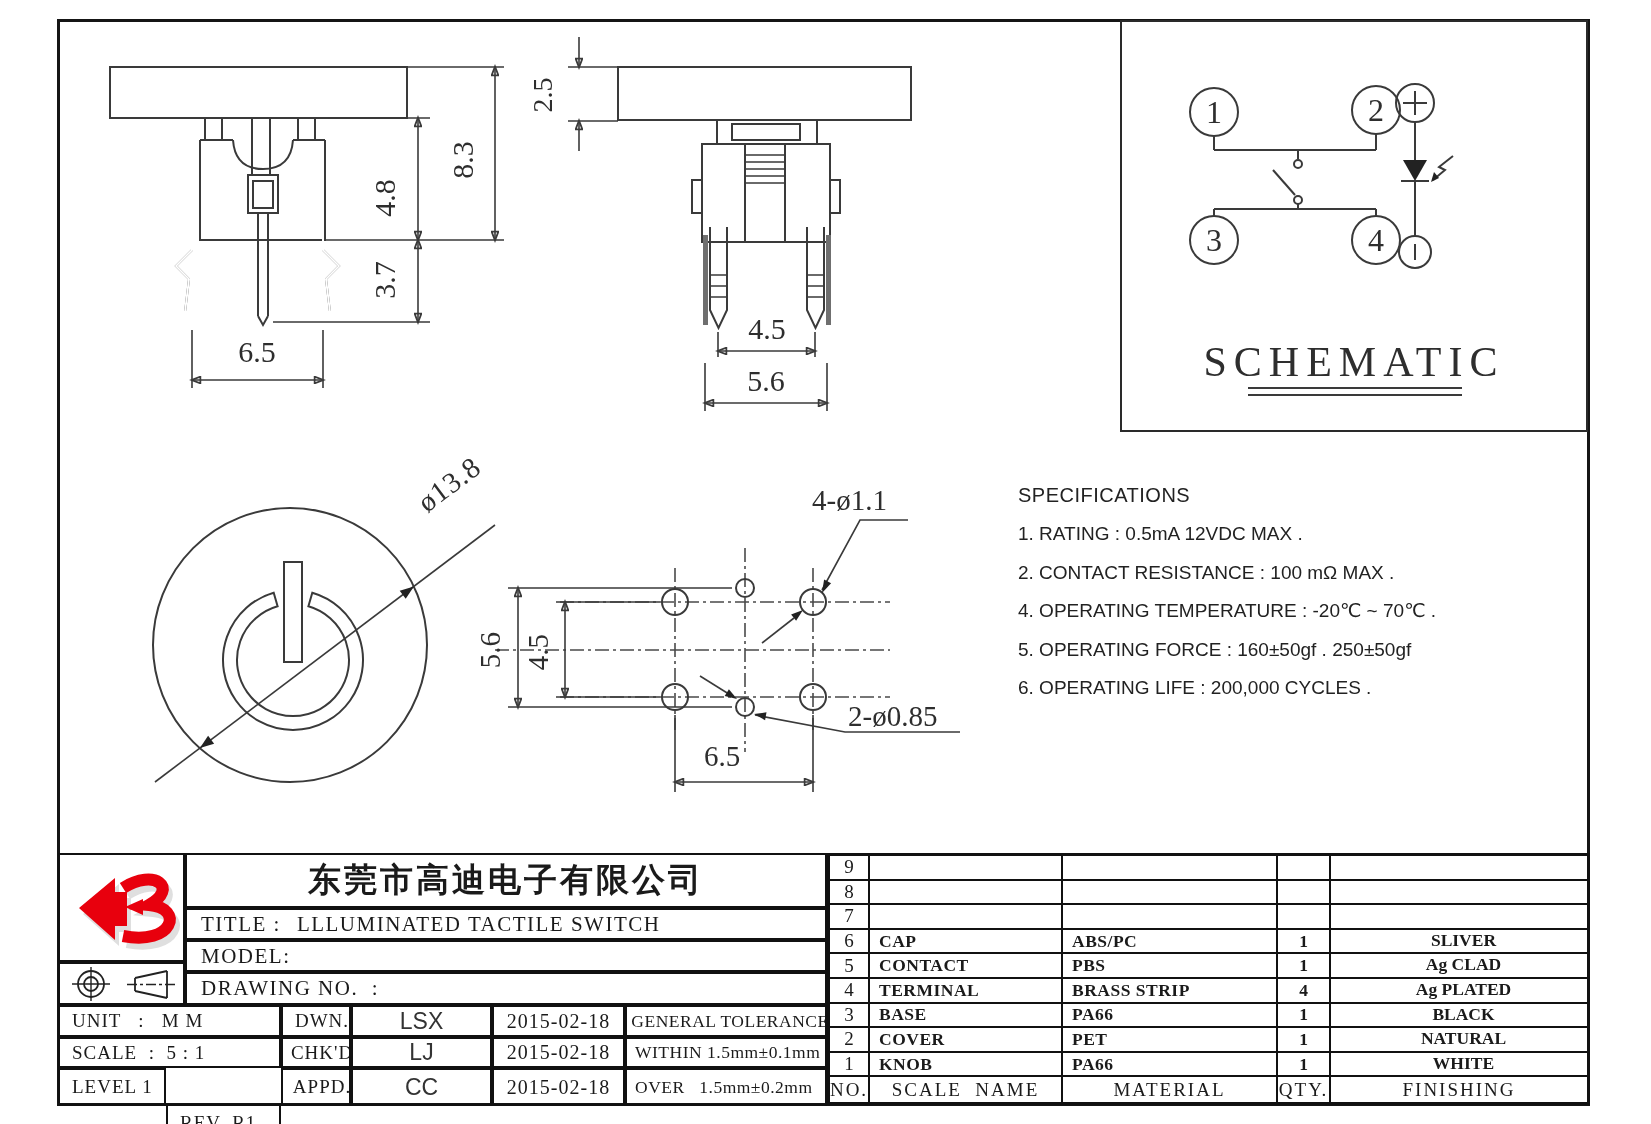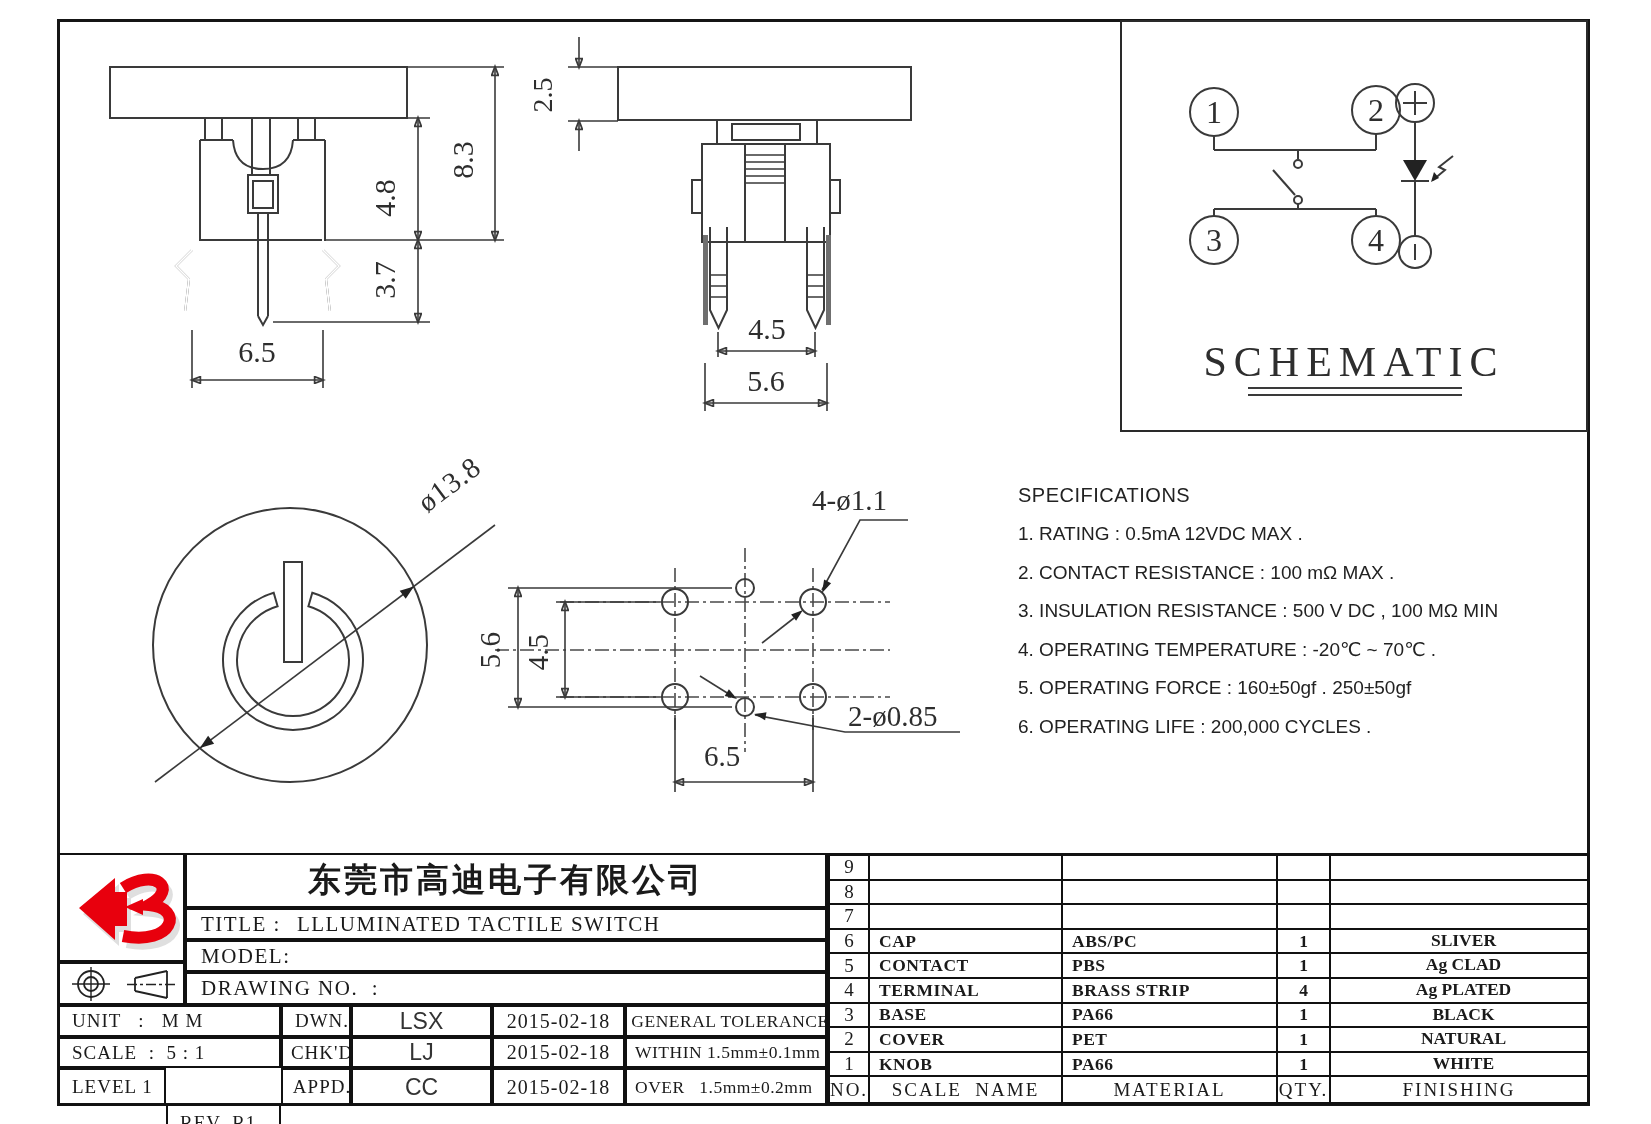--- a/index.html
+++ b/index.html
@@ -182,21 +182,20 @@
     <polygon class="fillk" points="294,284 306.5,282.3 305.1,290.2"></polygon>
     <path class="dim" d="M240,246 L272,266"></path>
     <polygon class="fillk" points="277,269 264.7,266.0 268.9,259.2"></polygon>
     <text font-size="29" x="388" y="296">2-ø0.85</text>
   </svg>
 
   <div id="specs">
     <div class="spec-title">SPECIFICATIONS</div>
     <div class="spec-line">1. RATING : 0.5mA 12VDC MAX .</div>
     <div class="spec-line">2. CONTACT RESISTANCE : 100 mΩ MAX .</div>
-    <div class="spec-line">3. INSULATION RESISTANCE : 500 V DC , 100 MΩ MIN</div>
     <div class="spec-line">4. OPERATING TEMPERATURE : -20℃ ~ 70℃ .</div>
     <div class="spec-line">5. OPERATING FORCE : 160±50gf . 250±50gf</div>
     <div class="spec-line">6. OPERATING LIFE : 200,000 CYCLES .</div>
   </div>
 
   <div class="tb center" style="left:58px;top:853px;width:127px;height:109px;">
     <svg width="110" height="95" viewBox="0 0 110 95">
       <g transform="translate(4,6)" opacity="0.45">
         <polygon points="48,18 12,48 48,80 48,66 60,66 60,32 48,32" fill="#b9b9b9"></polygon>
         <path d="M56,28 C88,8 112,28 82,45 C118,48 106,86 56,76" stroke="#b9b9b9" stroke-width="12" fill="none"></path>

